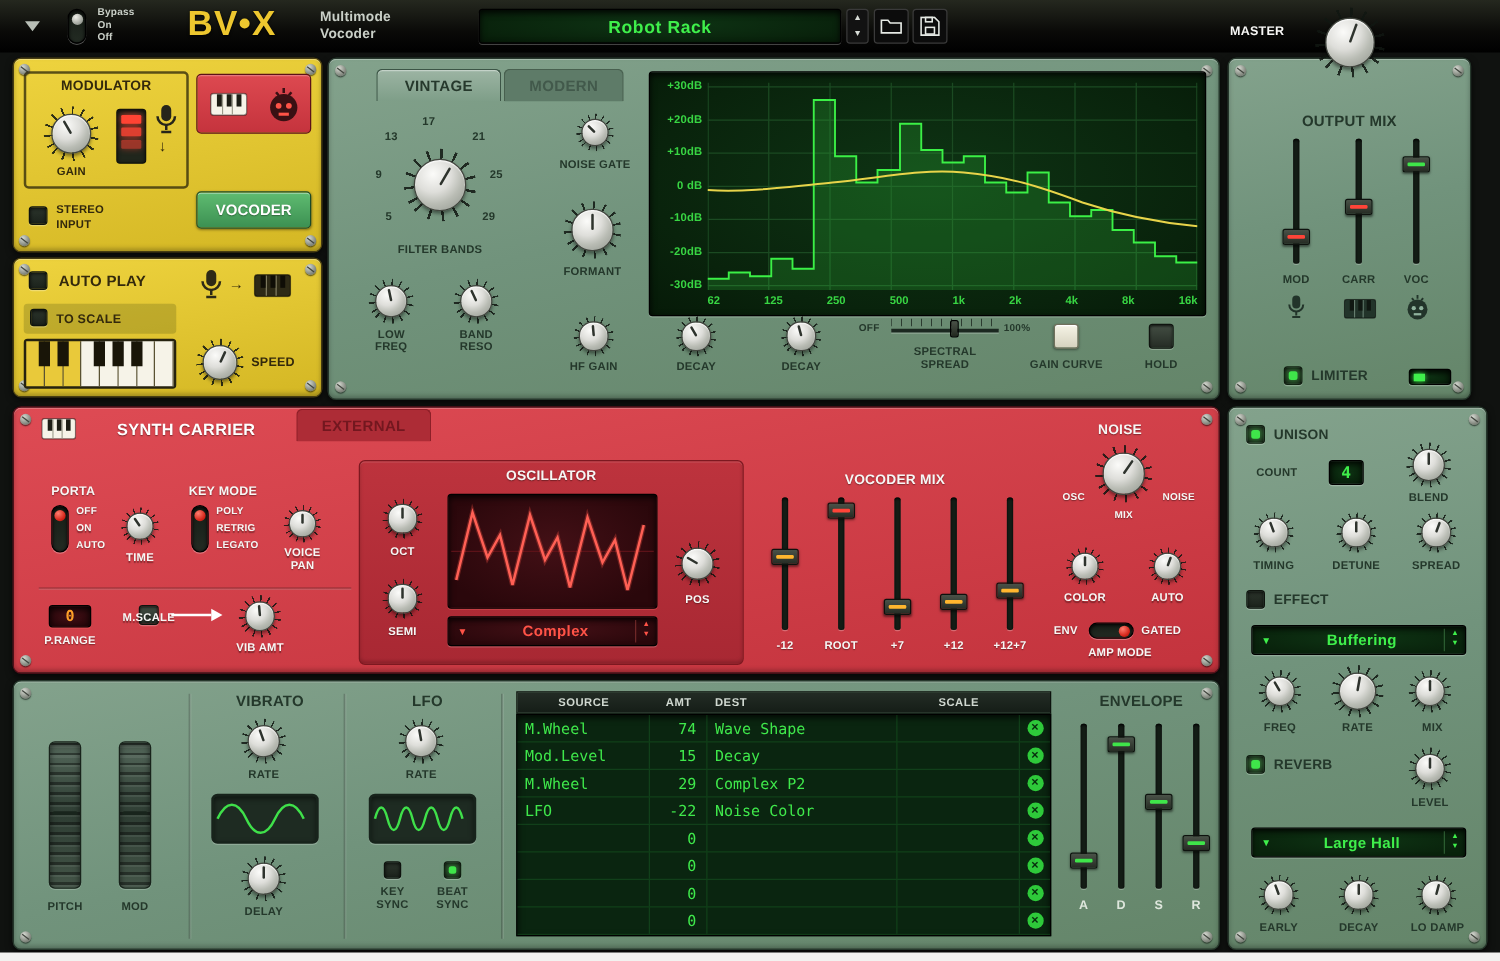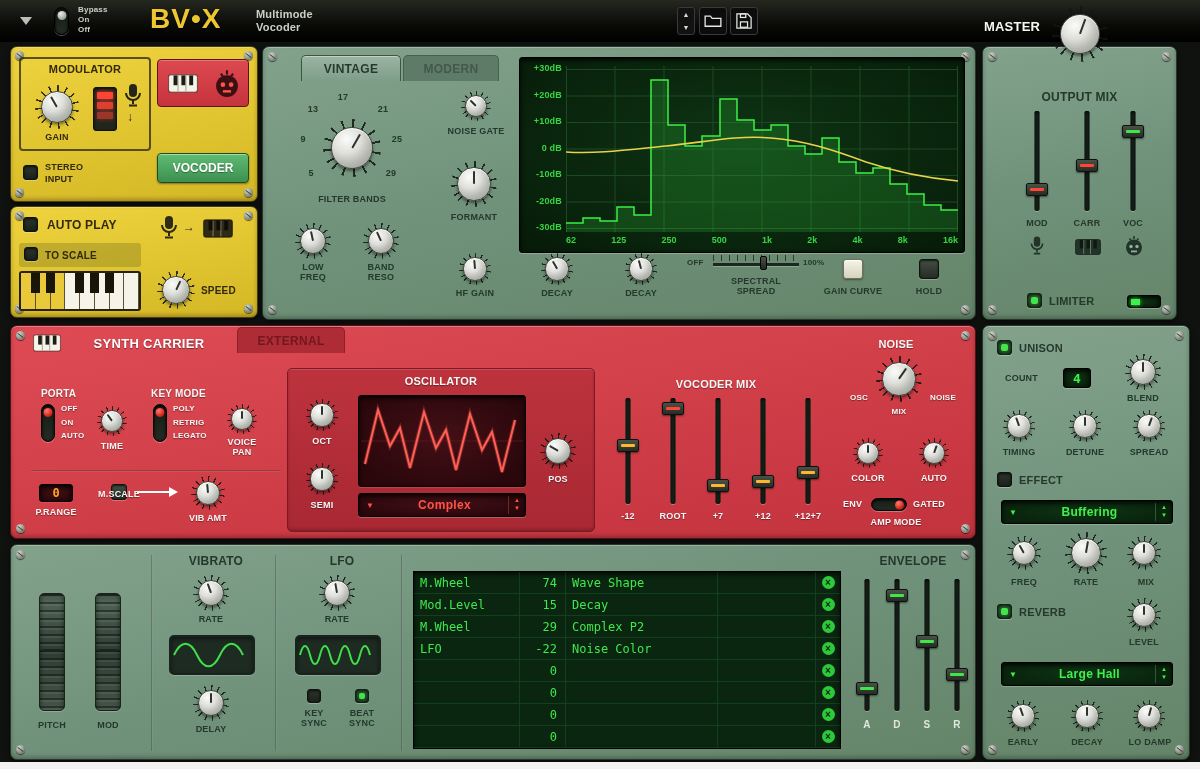--- a/index.html
+++ b/index.html
@@ -3,21 +3,21 @@
 <meta charset="utf-8">
 <style>
 *{margin:0;padding:0;box-sizing:border-box}
 html,body{background:#0b0b0b}
 #app{position:relative;width:1200px;height:769px;margin:0 auto;background:#101210;font-family:"Liberation Sans",sans-serif;overflow:hidden}
 .abs{position:absolute}
 .panel{position:absolute;border-radius:7px;border:1px solid #26382c;background:linear-gradient(168deg,#83a28c 0%,#71937c 45%,#648569 100%);box-shadow:inset 0 1px 0 rgba(255,255,255,.3),inset 0 -2px 4px rgba(0,0,0,.28),0 2px 5px rgba(0,0,0,.6)}
 .panel.yellow{background:linear-gradient(170deg,#eed33e,#d4b724);border-color:#4a3f12}
 .panel.red{background:linear-gradient(170deg,#de4b54,#c3333d);border-color:#55101a}
 .lbl{position:absolute;font-weight:bold;font-size:10px;color:#24382b;letter-spacing:.2px;text-align:center;line-height:1.1;white-space:nowrap}
-.s8{font-size:8px}.s9{font-size:9px}.s11{font-size:11px}.s12{font-size:12px}.s13{font-size:13px}
+.s8{font-size:8px}.s9{font-size:9px}.s11{font-size:11px}.s12{font-size:12px}.s13{font-size:10px}
 .ly{color:#33290c}.lw{color:#f7f7f5;text-shadow:0 1px 1px rgba(0,0,0,.4)}.ll{text-align:left}.lr{text-align:right}
 .lgrey{color:#c9cfc7}
 .knob{position:absolute;border-radius:50%;display:flex;align-items:center;justify-content:center;background:repeating-conic-gradient(from -122deg,rgba(16,22,17,.85) 0 4.5deg,rgba(0,0,0,0) 4.5deg 24.55deg)}
 .knob .cap{width:72%;height:72%;border-radius:50%;border:1px solid #42463f;background:radial-gradient(circle at 36% 28%,#fbfbf9,#dededa 38%,#b9bcb4 62%,#8f948c);box-shadow:0 2px 3px rgba(0,0,0,.45),inset 0 1px 1px rgba(255,255,255,.85);position:relative}
 .knob .cap::after{content:"";position:absolute;left:calc(50% - 1px);top:9%;width:2px;height:41%;background:#2e332d;border-radius:1px;transform-origin:50% 100%;transform:rotate(var(--rot,0deg))}
 .vsl{position:absolute;width:24px}
 .vsl .trk{position:absolute;left:50%;top:2px;bottom:2px;width:5px;transform:translateX(-50%);background:#141d16;border-radius:2px;box-shadow:0 1px 0 rgba(255,255,255,.25),inset 0 1px 2px #000}
 .vsl .hnd{position:absolute;left:1px;right:1px;height:13px;bottom:calc(var(--pos,50%) - 6px);background:linear-gradient(#4a5248,#262c24);border:1px solid #0e120e;border-radius:2px;box-shadow:0 1px 2px rgba(0,0,0,.5)}
 .vsl .hnd::after{content:"";position:absolute;left:3px;right:3px;top:calc(50% - 1.5px);height:3px;background:var(--stripe,#ffb62e);border-radius:1px}
 .hsl{position:absolute}
@@ -90,20 +90,21 @@
     <span class="tri-dn" style="left:20px;top:17px"></span>
     <div class="vswitch gray" style="left:54px;top:7px;width:15px;height:28px">
         <i style="top:3px"></i>
       </div>
     <div class="lbl s8 lgrey ll" style="left:78px;top:6px">Bypass</div>
     <div class="lbl s8 lgrey ll" style="left:78px;top:16px">On</div>
     <div class="lbl s8 lgrey ll" style="left:78px;top:26px">Off</div>
     <div class="abs" style="left:150px;top:3px;font-weight:bold;font-size:28px;letter-spacing:1px;color:#edc72f;text-shadow:0 1px 2px #000">BV•X</div>
     <div class="lbl s11 lgrey ll" style="left:256px;top:8px">Multimode</div>
     <div class="lbl s11 lgrey ll" style="left:256px;top:21px">Vocoder</div>
+    <div class="lcd" style="left:383px;top:7px;width:290px;height:28px;display:flex;align-items:center;justify-content:center;font-weight:bold;font-size:14px;letter-spacing:.5px">Robot Rack</div>
     <div class="spinbox" style="left:677px;top:7px;width:18px;height:28px">
       <span>▲</span>
       <span>▼</span>
     </div>
     <div class="hbtn" style="left:699px;top:7px;width:28px;height:28px">
       <svg width="18" height="14" viewBox="0 0 20 16" fill="none" stroke="#e6eae5" stroke-width="1.5">
           <path d="M1 14V2.5h6l2 2.5h10v9z"></path>
         </svg>
     </div>
     <div class="hbtn" style="left:730px;top:7px;width:28px;height:28px">
@@ -498,20 +499,27 @@
     </div>
     <div class="chk" style="left:296px;top:144px;width:14px;height:14px"></div>
     <div class="lbl s9" style="left:285px;top:164px;width:36px">KEY</div>
     <div class="lbl s9" style="left:285px;top:174px;width:36px">SYNC</div>
     <div class="chk on" style="left:344px;top:144px;width:14px;height:14px"></div>
     <div class="lbl s9" style="left:333px;top:164px;width:36px">BEAT</div>
     <div class="lbl s9" style="left:333px;top:174px;width:36px">SYNC</div>
 
     <div class="groove-v" style="left:390px;top:10px;height:196px"></div>
 
+    <div class="mhead" style="left:402px;top:8px;width:428px;height:18px">
+      <span class="mh1">SOURCE</span>
+      <span class="mh2">AMT</span>
+      <span class="mh3">DEST</span>
+      <span class="mh4">SCALE</span>
+      <span class="mhx"></span>
+    </div>
     <div class="mbody" style="left:402px;top:26px;width:428px;height:178px">
       <div class="mrow">
           <span class="mc1">M.Wheel</span>
           <span class="mc2">74</span>
           <span class="mc3">Wave Shape</span>
           <span class="mc4"></span>
           <span class="mcx">
             <span class="xbtn">×</span>
           </span>
         </div>

